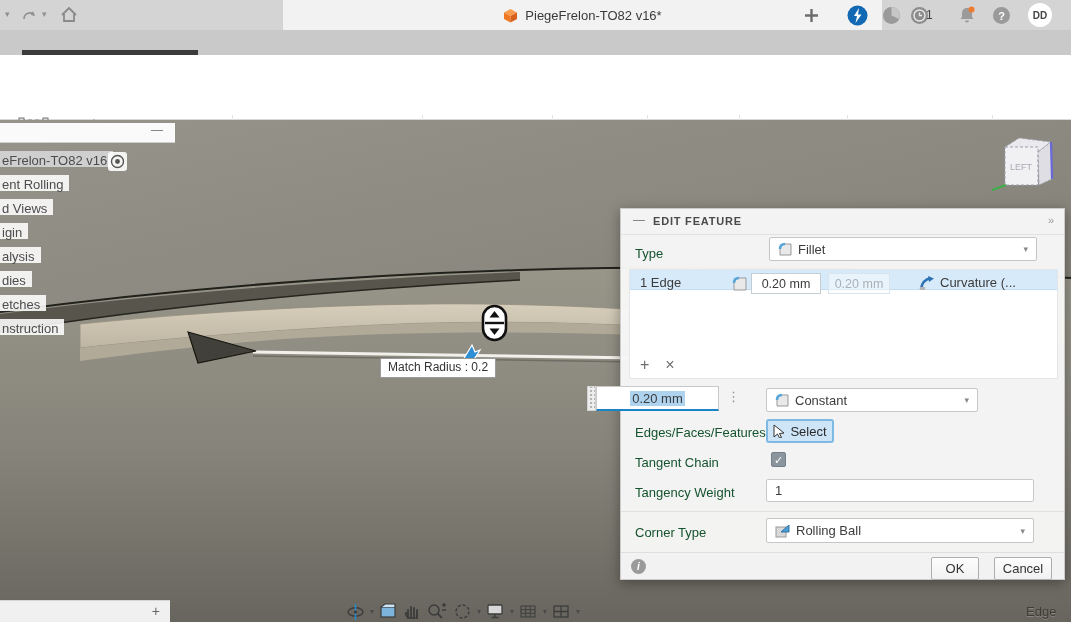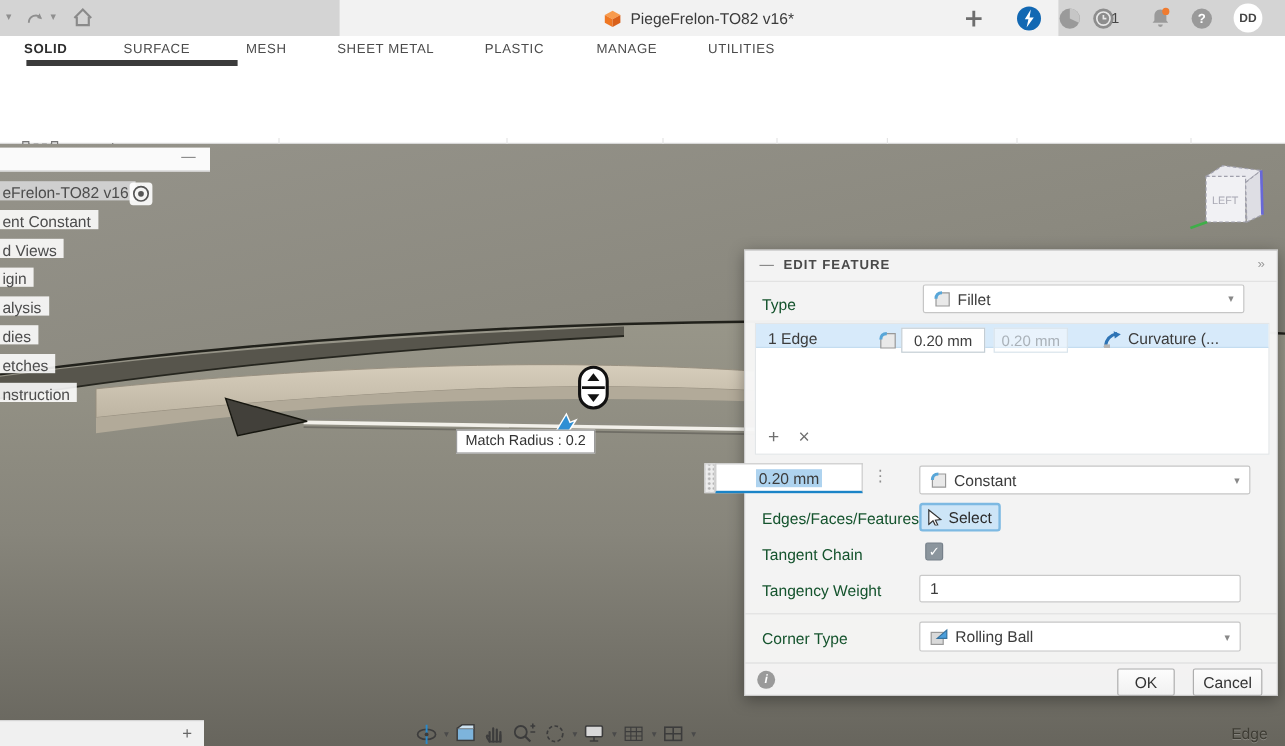--- a/index.html
+++ b/index.html
@@ -146,29 +146,20 @@
         <svg width="19" height="19">
           <circle cx="9.5" cy="9.5" r="8.5" fill="#9a9a9a"></circle>
           <text x="9.5" y="13.5" font-size="11" font-weight="bold" fill="#fff" text-anchor="middle" font-family="Liberation Sans,sans-serif">?</text>
         </svg>
       </div>
     <div id="avatar" class="abs">
         <span>DD</span>
       </div>
   </div>
 
-  <div id="tabrow" class="abs">
-    <span class="rtab active" style="left:20px">SOLID</span>
-    <span class="rtab" style="left:103px">SURFACE</span>
-    <span class="rtab" style="left:205px">MESH</span>
-    <span class="rtab" style="left:281px">SHEET METAL</span>
-    <span class="rtab" style="left:404px">PLASTIC</span>
-    <span class="rtab" style="left:497px">MANAGE</span>
-    <span class="rtab" style="left:590px">UTILITIES</span>
-  </div>
   <div id="tab-indicator" class="abs"></div>
 
   <div id="toolbar" class="abs">
 
     <div class="tbtn big" style="left:12px">
         <svg width="36" height="36" viewBox="0 0 36 36">
           <rect x="4" y="4" width="25" height="25" fill="none" stroke="#8a8a8a" stroke-dasharray="4,3"></rect>
           <rect x="2" y="2" width="5" height="5" fill="#d8d8d8" stroke="#777"></rect>
           <rect x="26" y="2" width="5" height="5" fill="#d8d8d8" stroke="#777"></rect>
           <rect x="2" y="26" width="5" height="5" fill="#d8d8d8" stroke="#777"></rect>
@@ -407,21 +398,21 @@
   <div id="browser-header" class="abs">
       <span id="browser-min">—</span>
     </div>
   <div class="bitem selected" style="top:151px">eFrelon-TO82 v16</div>
   <div id="root-radio" class="abs">
       <svg width="15" height="15">
         <circle cx="7.5" cy="7.5" r="6" fill="none" stroke="#555" stroke-width="1.4"></circle>
         <circle cx="7.5" cy="7.5" r="2.4" fill="#555"></circle>
       </svg>
     </div>
-  <div class="bitem" style="top:175px">ent Constant</div>
+  <div class="bitem" style="top:175px">ent Rolling</div>
   <div class="bitem" style="top:199px">d Views</div>
   <div class="bitem" style="top:223px">igin</div>
   <div class="bitem" style="top:247px">alysis</div>
   <div class="bitem" style="top:271px">dies</div>
   <div class="bitem" style="top:295px">etches</div>
   <div class="bitem" style="top:319px">nstruction</div>
 
   <div id="dialog" class="abs">
     <div id="dlg-header">
       <span id="dlg-collapse">—</span>
@@ -463,21 +454,21 @@
         <span>+</span>
         <span>×</span>
       </div>
     </div>
 
     <div id="grip" class="abs"></div>
     <div id="radius-float" class="abs">
         <span class="sel">0.20 mm</span>
       </div>
     <span id="radius-dots" class="abs">⋮</span>
-    <div class="ddl" style="left:145px;top:179px;width:276px">
+    <div class="ddl" style="left:145px;top:179px;width:212px">
       <svg width="14" height="14">
           <path d="M2,13 V7 Q2,2 7,2 H13 V13 Z" fill="#e9e9e9" stroke="#999"></path>
           <path d="M2,7 Q2,2 7,2" stroke="#58a6d8" stroke-width="2.6" fill="none"></path>
         </svg>
       <span>Constant</span>
       <span class="caret">▾</span>
     </div>
 
     <span class="dlg-label" style="top:216px">Edges/Faces/Features</span>
     <div id="select-btn">

